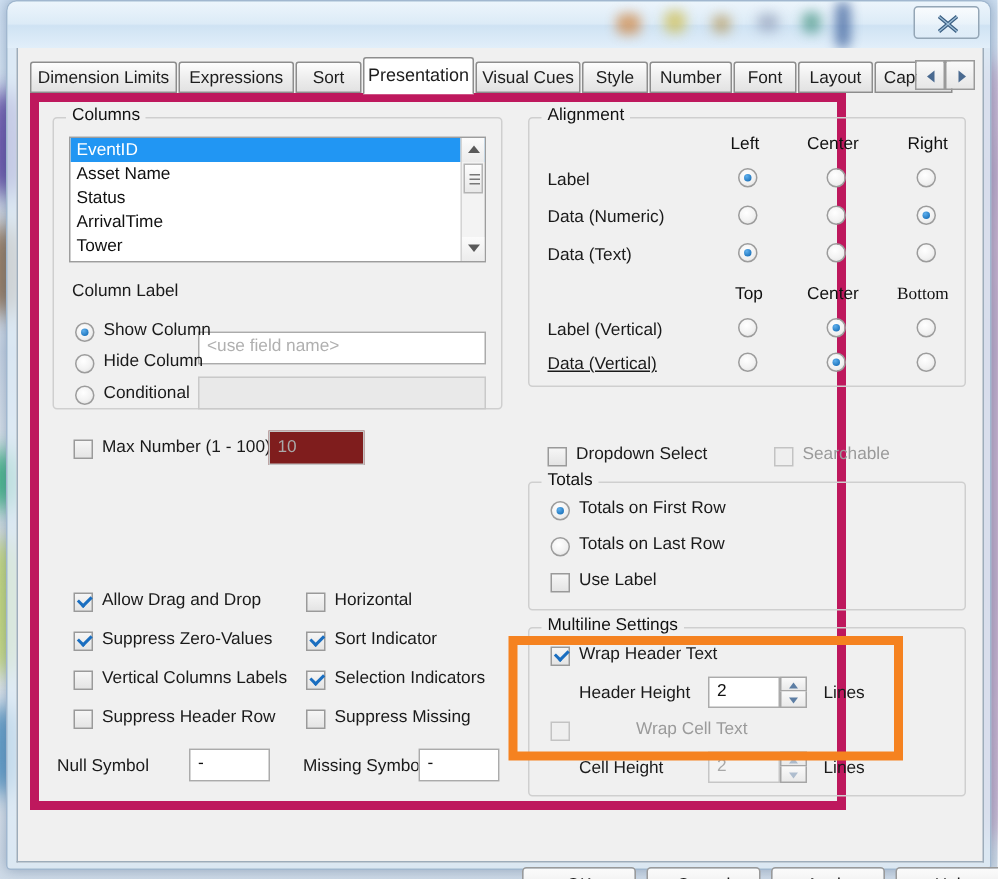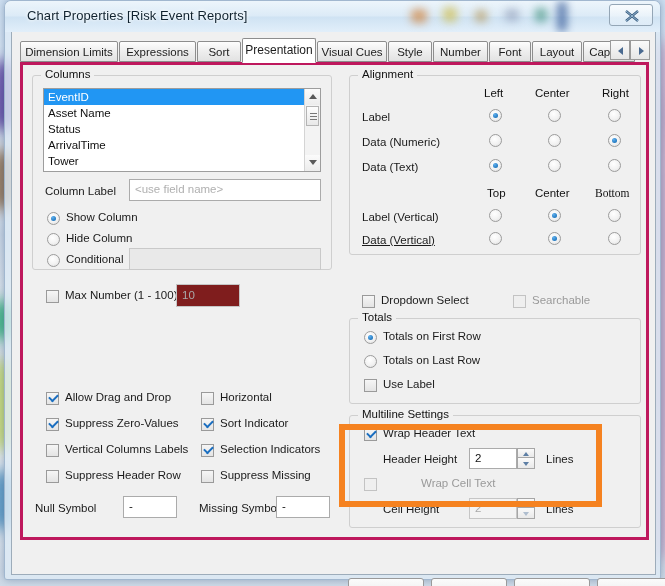--- a/index.html
+++ b/index.html
@@ -119,23 +119,23 @@
     border-top: 4px solid transparent;
     border-bottom: 4px solid transparent;
   }
   .tabnav.left i  { border-right: 5px solid #4a6a90; }
   .tabnav.right i { border-left: 5px solid #4a6a90; left: 8px; }
 
   
   #page {
     position: absolute;
     left: 8px; top: 30px;
-    width: 629px; height: 478px;
+    width: 544px; height: 478px;
     background: #f0f0f0;
-    border: 3px solid #be185d;
+    border: 6px solid #be185d;
   }
 
   
   .group {
     position: absolute;
     border: 1px solid #cfcfcf;
     border-radius: 3px;
   }
   .group > .glabel {
     position: absolute; top: -8px; left: 8px;
@@ -207,21 +207,21 @@
     position: absolute;
     background: #ffffff;
     border: 1px solid #ababab;
     font-size: 11.5px;
     color: #101010;
     line-height: 1;
     padding: 0 0 0 5px;
     display: flex; align-items: center;
     cursor: text;
   }
-  .tbox.ph { color: #b0b0b0; }
+  .tbox.ph { color: #b0b0b0; margin-top: 39px; }
   .tbox.dis { background: #7f1d1d; border-color: #c5c5c5; color: #a9a9a9; }
   .tbox.flat { background: #e9e9e9; border-color: #c9c9c9; }
 
   
   .spin { position: absolute; height: 21px; }
   .spin .sv {
     position: absolute; left: 0; top: 0; width: 48px; height: 21px;
     background: #fff; border: 1px solid #ababab;
     font-size: 11.5px; color: #111;
     padding-left: 5px; line-height: 19px;
@@ -312,21 +312,20 @@
   <div id="titlebar">
     <div class="glass"></div>
     <div class="bleed">
       <i style="left:6px;top:8px;width:16px;height:14px;background:#d08a4a;"></i>
       <i style="left:38px;top:6px;width:14px;height:15px;background:#cfc05a;"></i>
       <i style="left:70px;top:9px;width:12px;height:12px;background:#b9a06a;"></i>
       <i style="left:100px;top:8px;width:14px;height:12px;background:#9aa7c0;"></i>
       <i style="left:130px;top:7px;width:12px;height:14px;background:#4f9a8a;"></i>
       <i style="left:152px;top:0px;width:10px;height:31px;background:#3a5e9a;"></i>
     </div>
-    <div id="title-text">Chart Properties [Risk Event Reports]</div>
     <div id="close-btn">
       <svg width="18" height="14" viewBox="0 0 18 14">
         <path d="M3 2 L15 12 M15 2 L3 12" stroke="#3a5e82" stroke-width="2.4" fill="none"></path>
         <path d="M3 2 L15 12 M15 2 L3 12" stroke="#9fbfd8" stroke-width="0.9" fill="none"></path>
       </svg>
     </div>
   </div>
 
   <div id="client">
 

